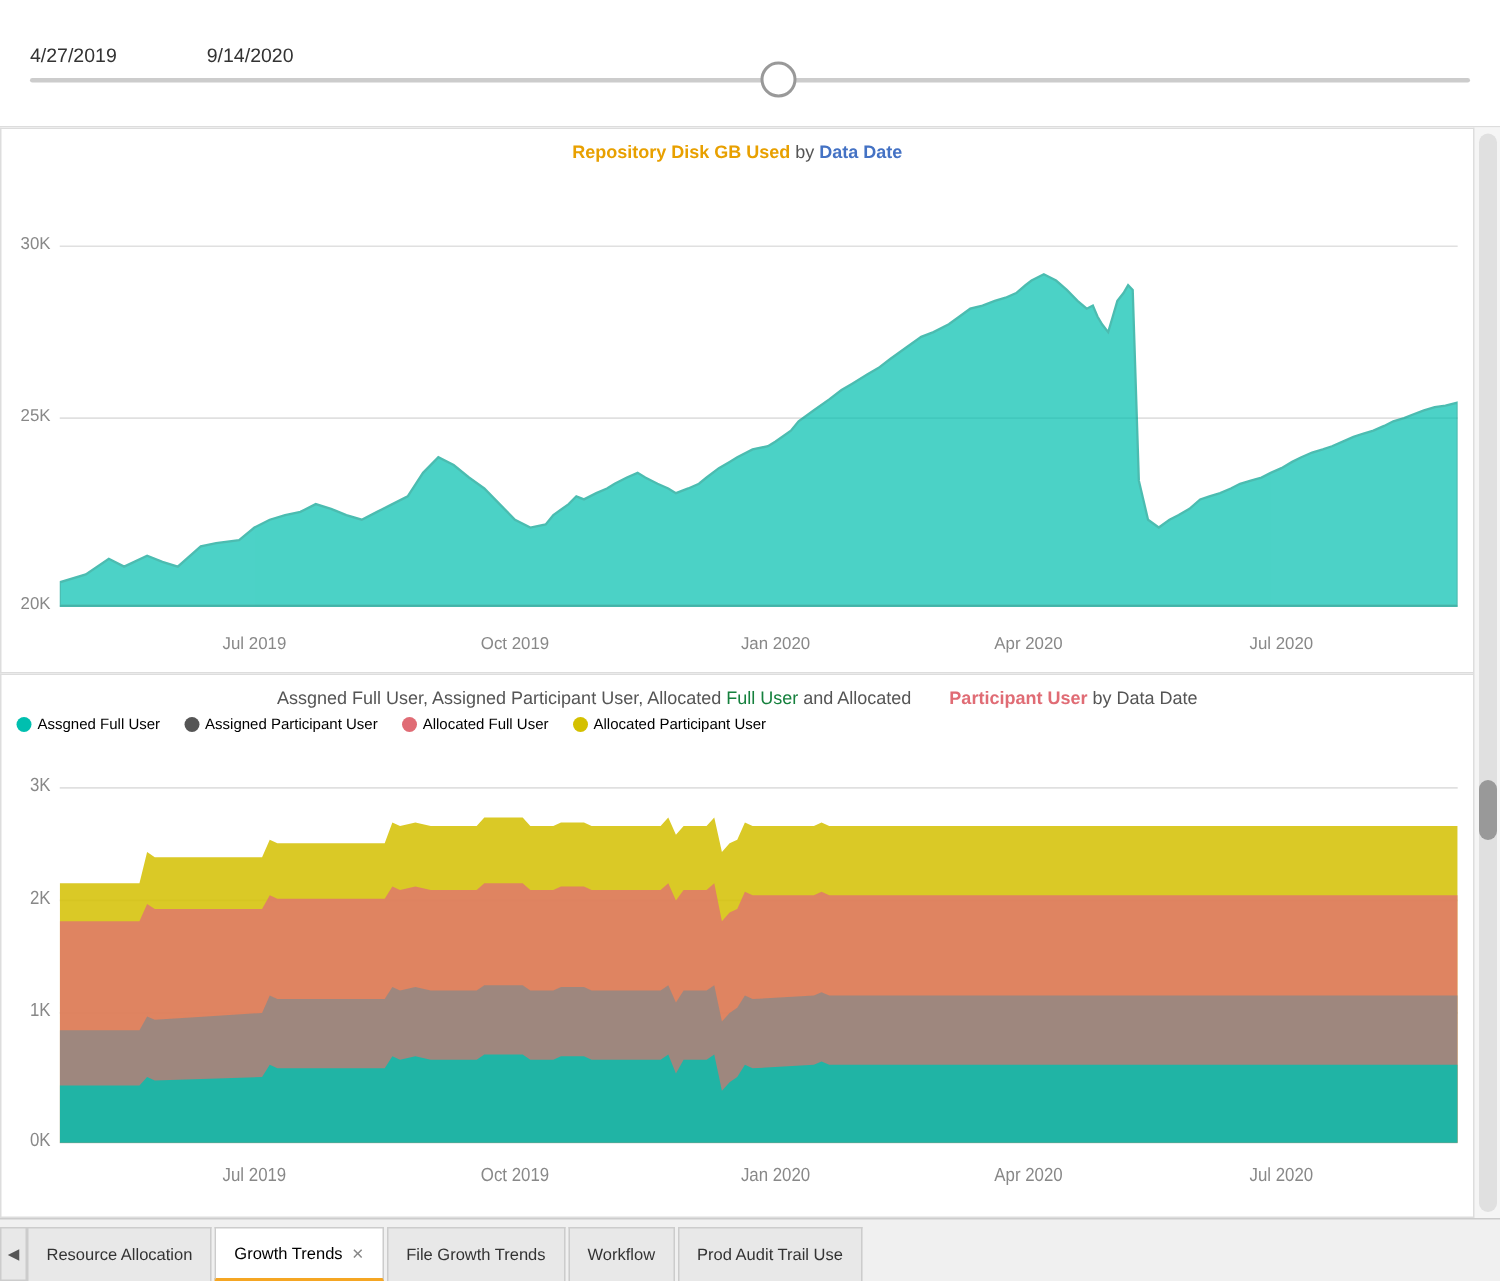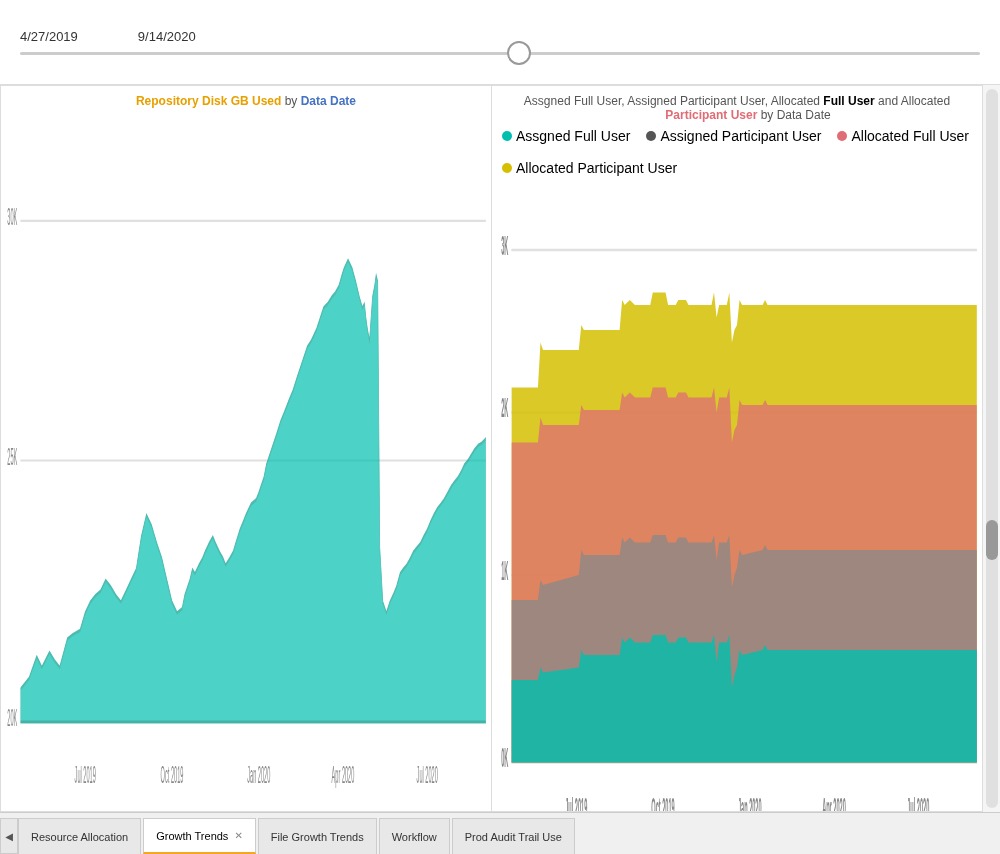--- a/index.html
+++ b/index.html
@@ -50,42 +50,42 @@
 
     .main-content {
       display: flex;
       height: calc(854px - 85px - 42px);
       position: relative;
     }
 
     .charts-area {
       flex: 1;
       display: flex;
-      flex-direction: row;
+      flex-direction: column;
       overflow: hidden;
     }
 
     .chart-container {
       flex: 1;
       border: 1px solid #ddd;
       border-right: none;
       position: relative;
       background: #fff;
       overflow: hidden;
     }
 
     .chart-title {
       text-align: center;
       padding: 8px 0 4px;
       font-size: 12px;
       color: #555;
     }
     .chart-title .highlight-orange { color: #e8a000; font-weight: 600; }
     .chart-title .highlight-blue { color: #4472c4; font-weight: 600; }
-    .chart-title .highlight-teal { color: #000000; font-weight: 700; }
+    .chart-title .highlight-teal { color: #15803d; font-weight: 400; }
     .chart-title .highlight-pink { color: #e06c75; font-weight: 600; margin-left: 22px; }
 
     .chart-svg-wrapper {
       width: 100%;
       height: calc(100% - 28px);
     }
 
     
     .right-panel {
       width: 18px;
@@ -161,21 +161,21 @@
       font-size: 10px;
       color: #555;
     }
 
     
     .legend-row {
       display: flex;
       align-items: center;
       gap: 16px;
       padding: 2px 10px 4px;
-      font-size: 14px;
+      font-size: 10px;
       flex-wrap: wrap;
     }
     .legend-item {
       display: flex;
       align-items: center;
       gap: 4px;
     }
     .legend-dot {
       width: 10px;
       height: 10px;
@@ -298,21 +298,21 @@
         </div>
         <div class="legend-item">
           <div class="legend-dot" style="background:#e06c75;"></div>
           <span>Allocated Full User</span>
         </div>
         <div class="legend-item">
           <div class="legend-dot" style="background:#d4c000;"></div>
           <span>Allocated Participant User</span>
         </div>
       </div>
-      <div class="chart-svg-wrapper" style="height: calc(100% - 50px); font-weight: bold;">
+      <div class="chart-svg-wrapper" style="height: calc(100% - 50px);">
         <svg width="100%" height="100%" viewBox="0 0 960 270" preserveAspectRatio="none">
 
           <text x="32" y="30" font-size="11" fill="#888" text-anchor="end">3K</text>
           <text x="32" y="95" font-size="11" fill="#888" text-anchor="end">2K</text>
           <text x="32" y="160" font-size="11" fill="#888" text-anchor="end">1K</text>
           <text x="32" y="235" font-size="11" fill="#888" text-anchor="end">0K</text>
 
           <line x1="38" y1="28" x2="950" y2="28" stroke="#e0e0e0" stroke-width="1"></line>
           <line x1="38" y1="93" x2="950" y2="93" stroke="#e0e0e0" stroke-width="1"></line>
           <line x1="38" y1="158" x2="950" y2="158" stroke="#e0e0e0" stroke-width="1"></line>

